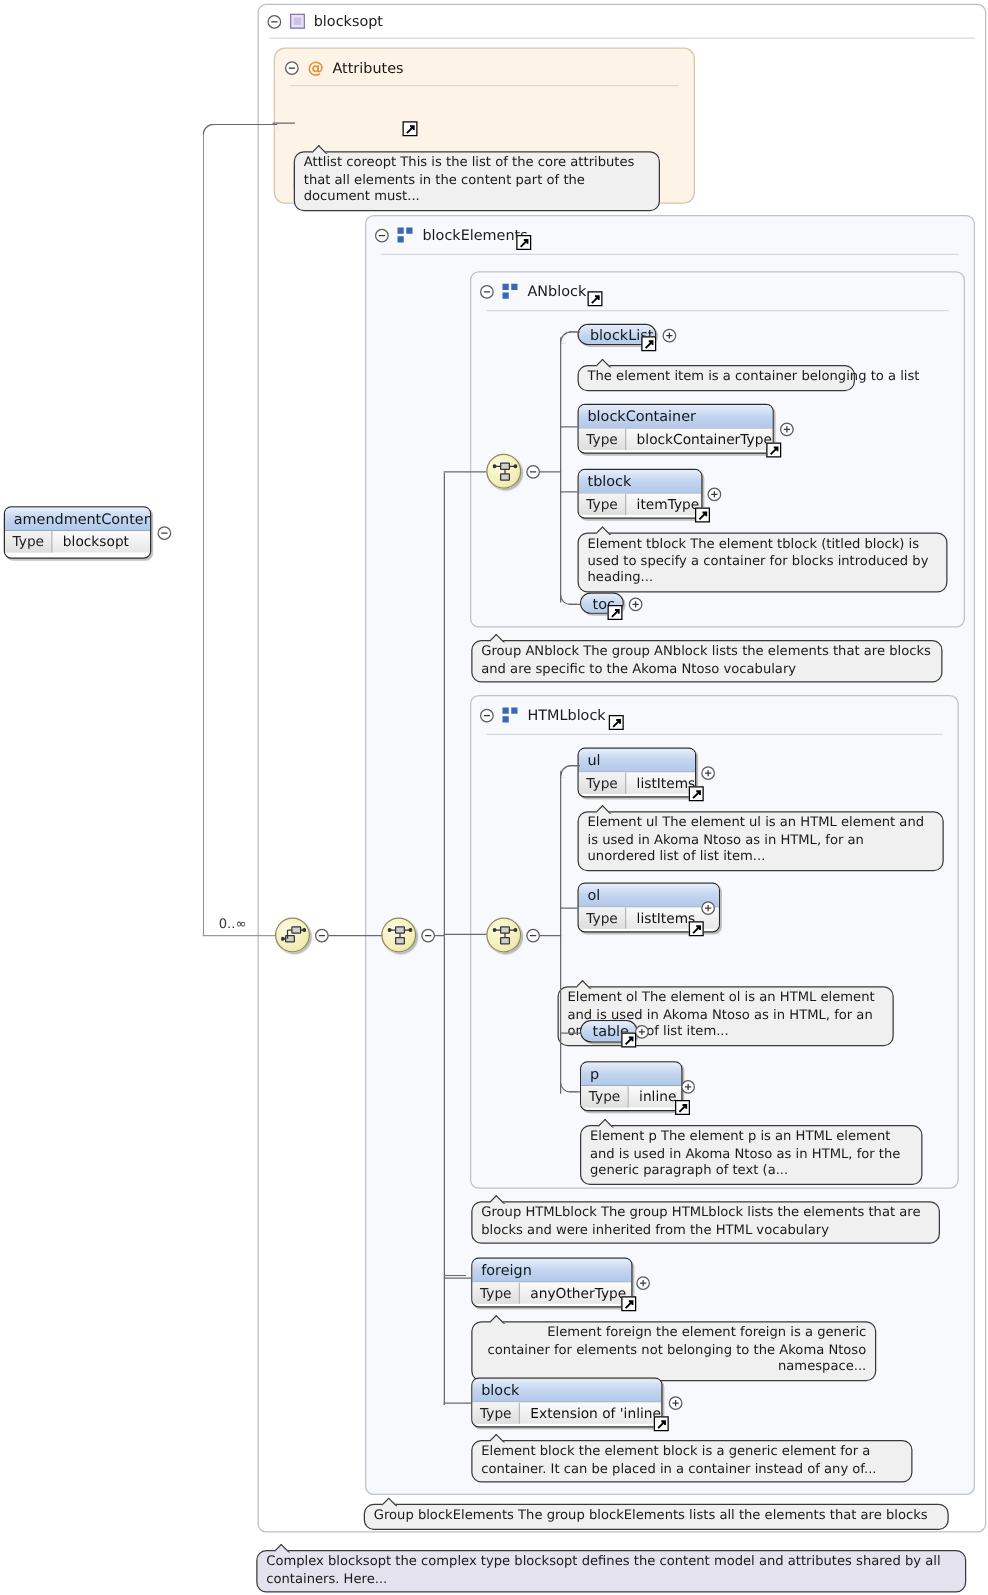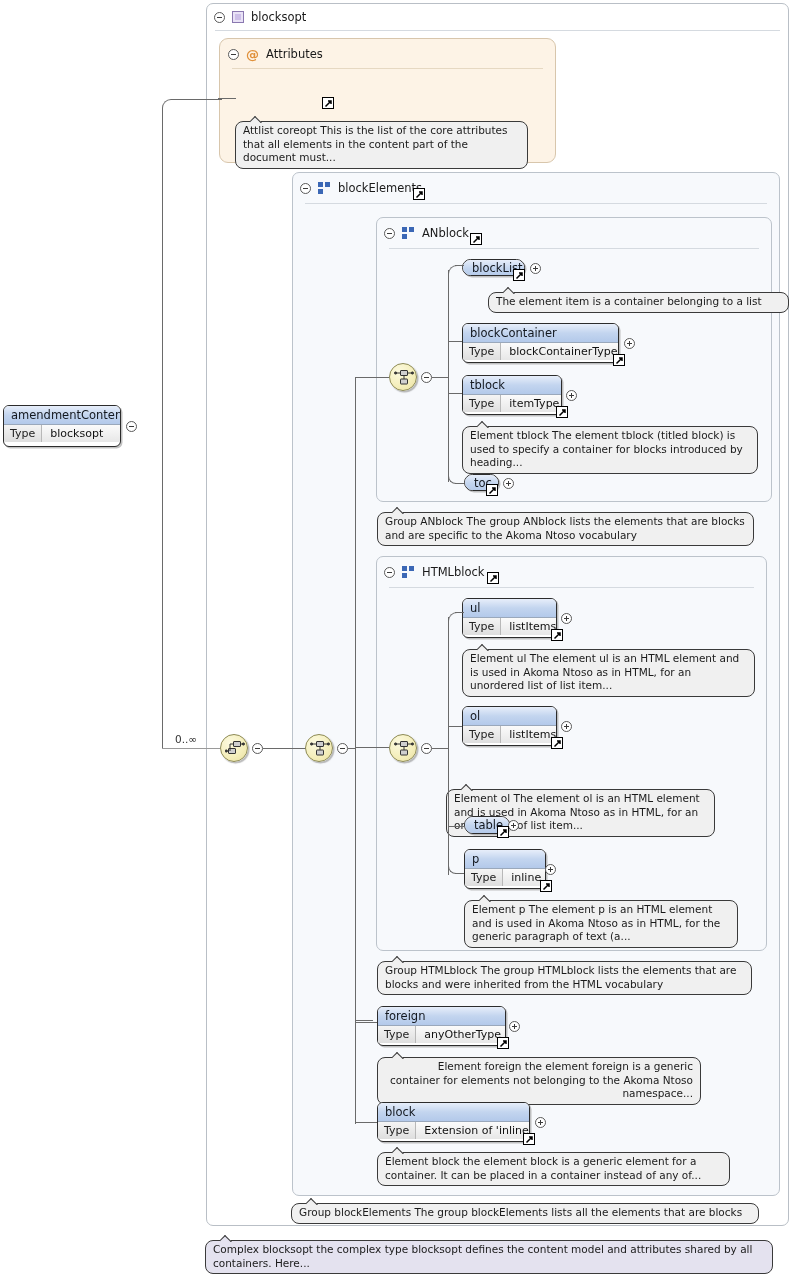--- a/index.html
+++ b/index.html
@@ -351,21 +351,21 @@
 
   <div class="elembox pill" style="left:462px; top:259px; width:63px; height:17px;">
     <div class="name">blockList</div>
   </div>
   <div class="jump" style="left:513px; top:269px;">
     <svg width="9" height="9" viewBox="0 0 9 9">
         <path d="M1.5 7.5 L7 2 M4 2 H7 V5" stroke="#000" stroke-width="1.5" fill="none"></path>
       </svg>
   </div>
   <div class="expander plus" style="left:530px; top:263px;"></div>
-  <div class="note g" style="left:488px; top:292px; width:301px; white-space:nowrap;">
+  <div class="note g" style="left:462px; top:292px; width:222px; white-space:nowrap;text-align:center;">
     <span class="tail"></span>
     <span>The element item is a container belonging to a list</span>
   </div>
 
   <div class="elembox" style="left:462px; top:323px; width:157px; height:40px;">
     <div class="name">blockContainer</div>
     <div class="typerow">
       <span class="tlabel">Type</span>
       <span class="tval">blockContainerType</span>
     </div>
@@ -443,21 +443,21 @@
     <svg width="9" height="9" viewBox="0 0 9 9">
         <path d="M1.5 7.5 L7 2 M4 2 H7 V5" stroke="#000" stroke-width="1.5" fill="none"></path>
       </svg>
   </div>
   <div class="expander plus" style="left:561px; top:613px;"></div>
   <div class="note g" style="left:462px; top:649px; width:293px;">
     <span class="tail"></span>
     <span>Element ul The element ul is an HTML element and is used in Akoma Ntoso as in HTML, for an unordered list of list item...</span>
   </div>
 
-  <div class="elembox" style="left:462px; top:706px; width:95px; height:40px;">
+  <div class="elembox" style="left:462px; top:706px; width:114px; height:40px;">
     <div class="name">ol</div>
     <div class="typerow">
       <span class="tlabel">Type</span>
       <span class="tval">listItems</span>
     </div>
   </div>
   <div class="jump" style="left:551px; top:737px;">
     <svg width="9" height="9" viewBox="0 0 9 9">
         <path d="M1.5 7.5 L7 2 M4 2 H7 V5" stroke="#000" stroke-width="1.5" fill="none"></path>
       </svg>

